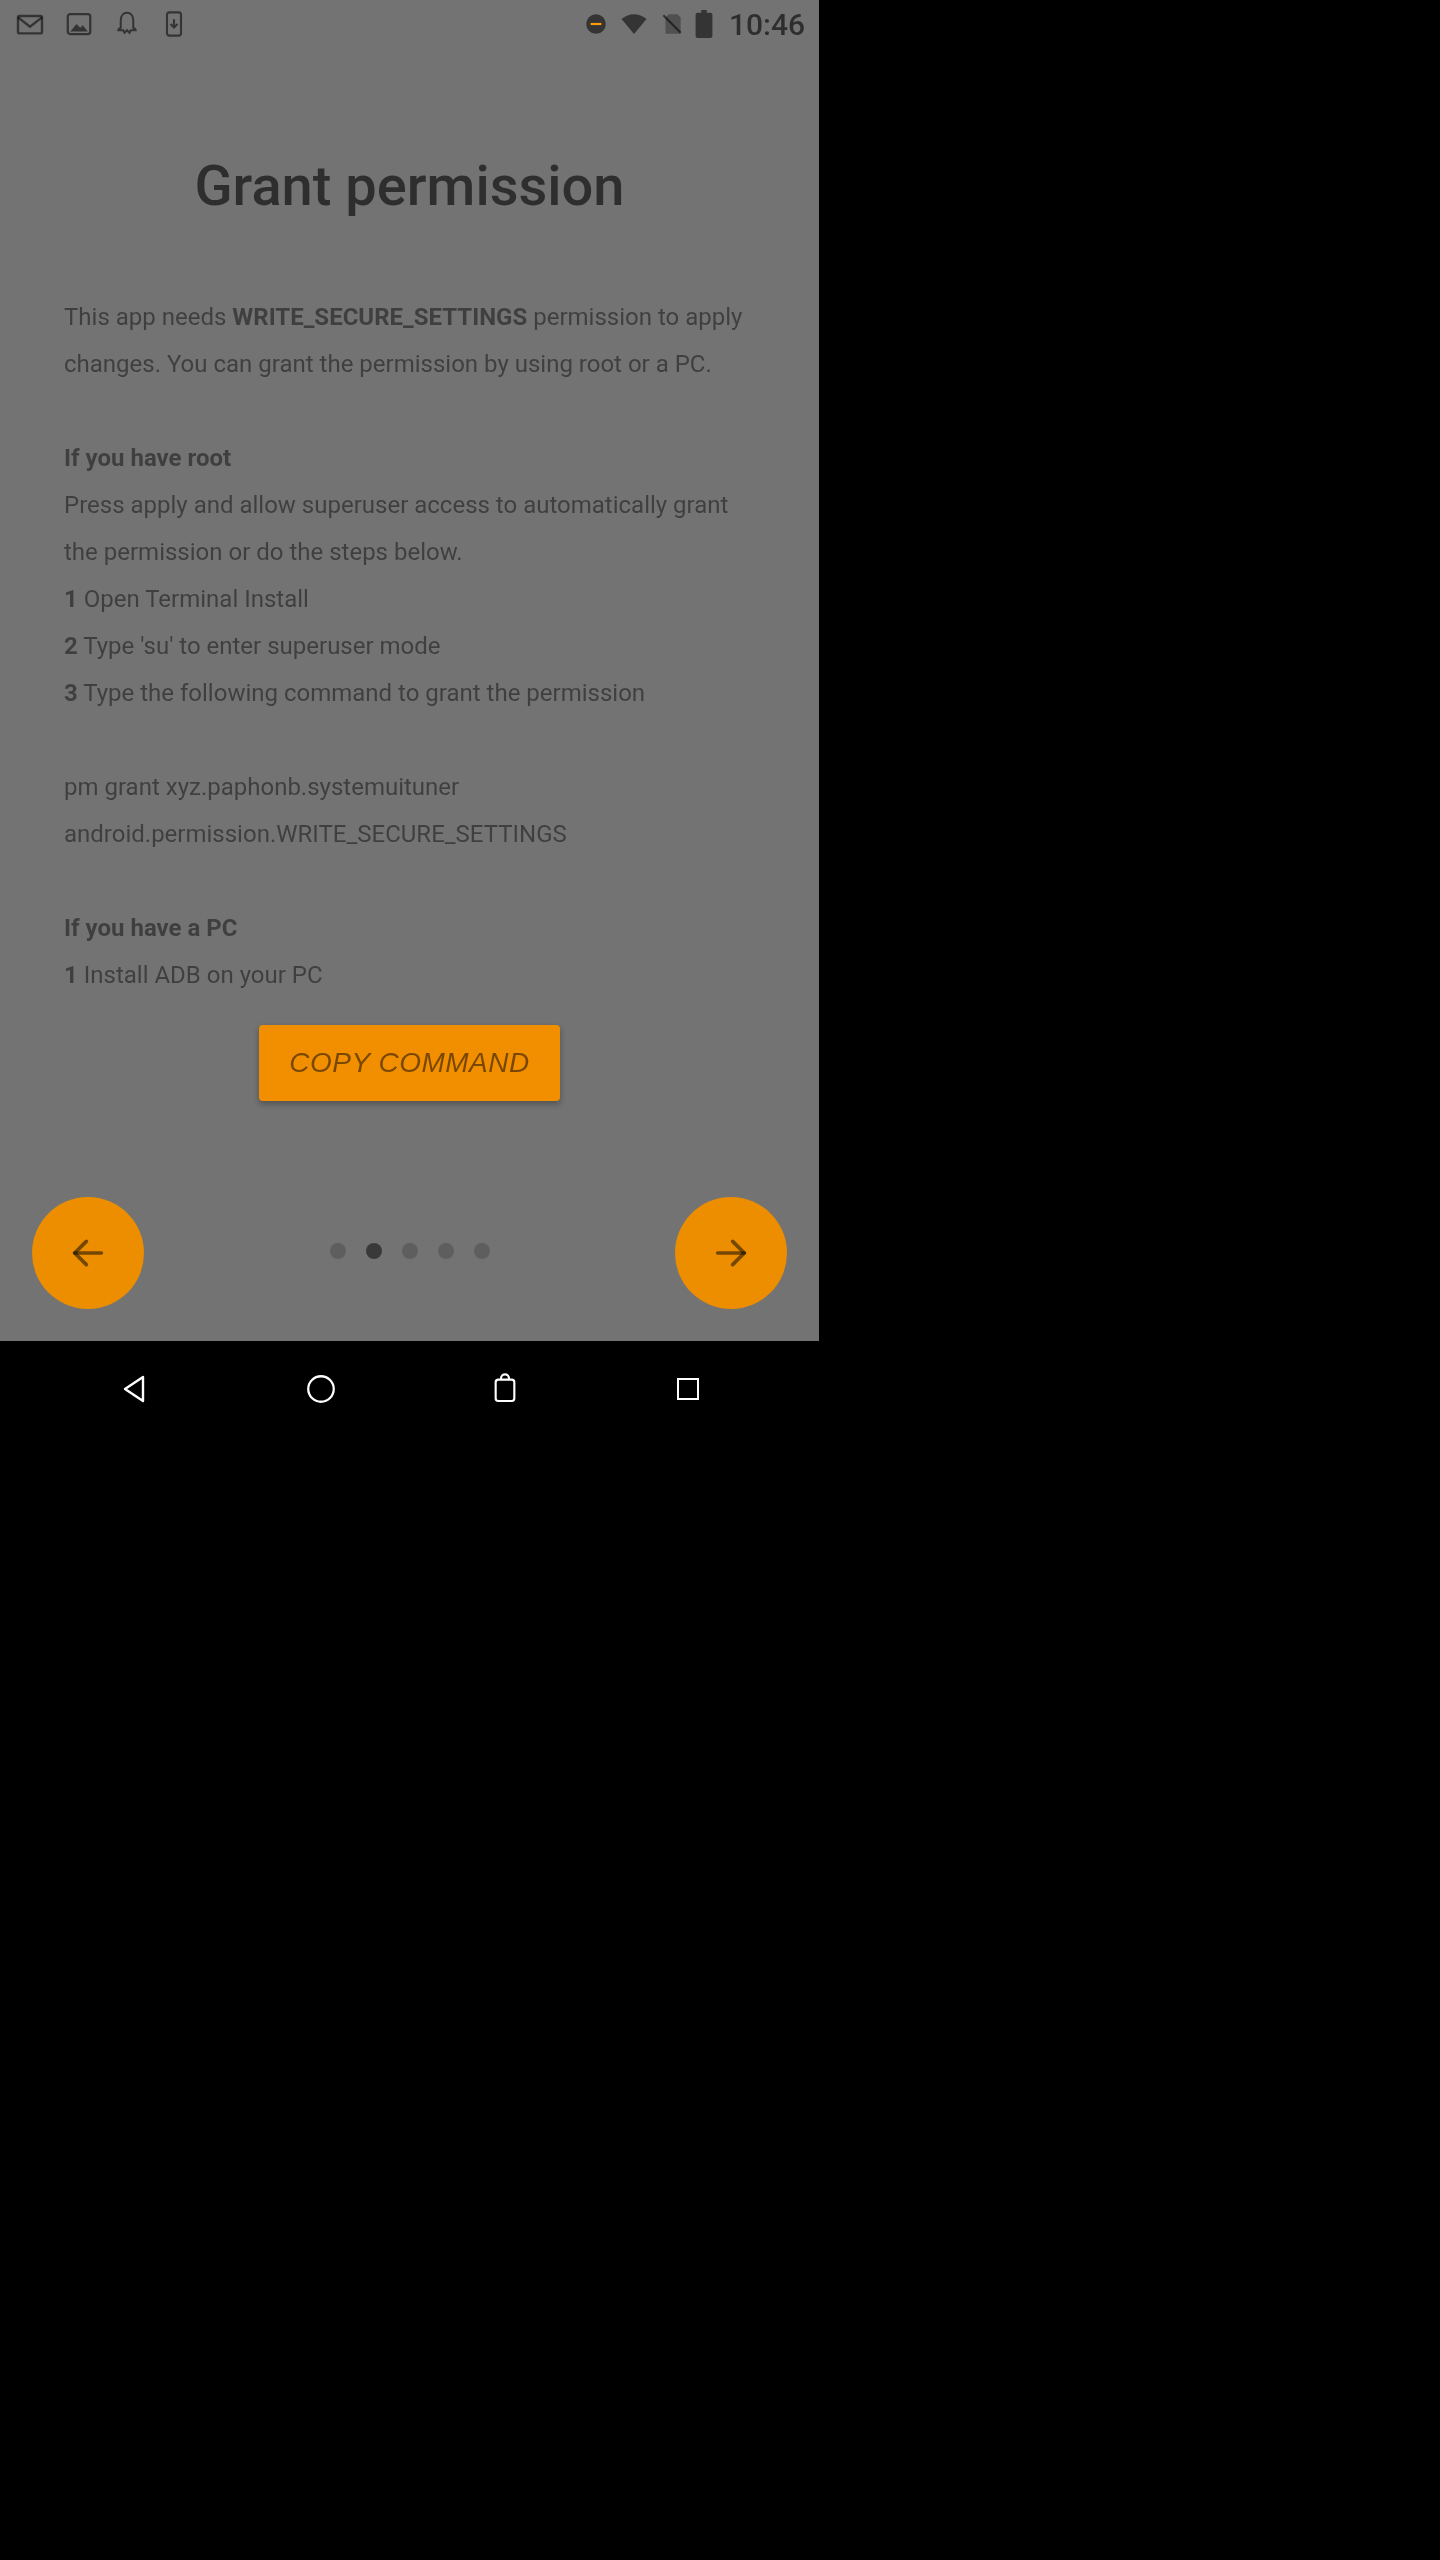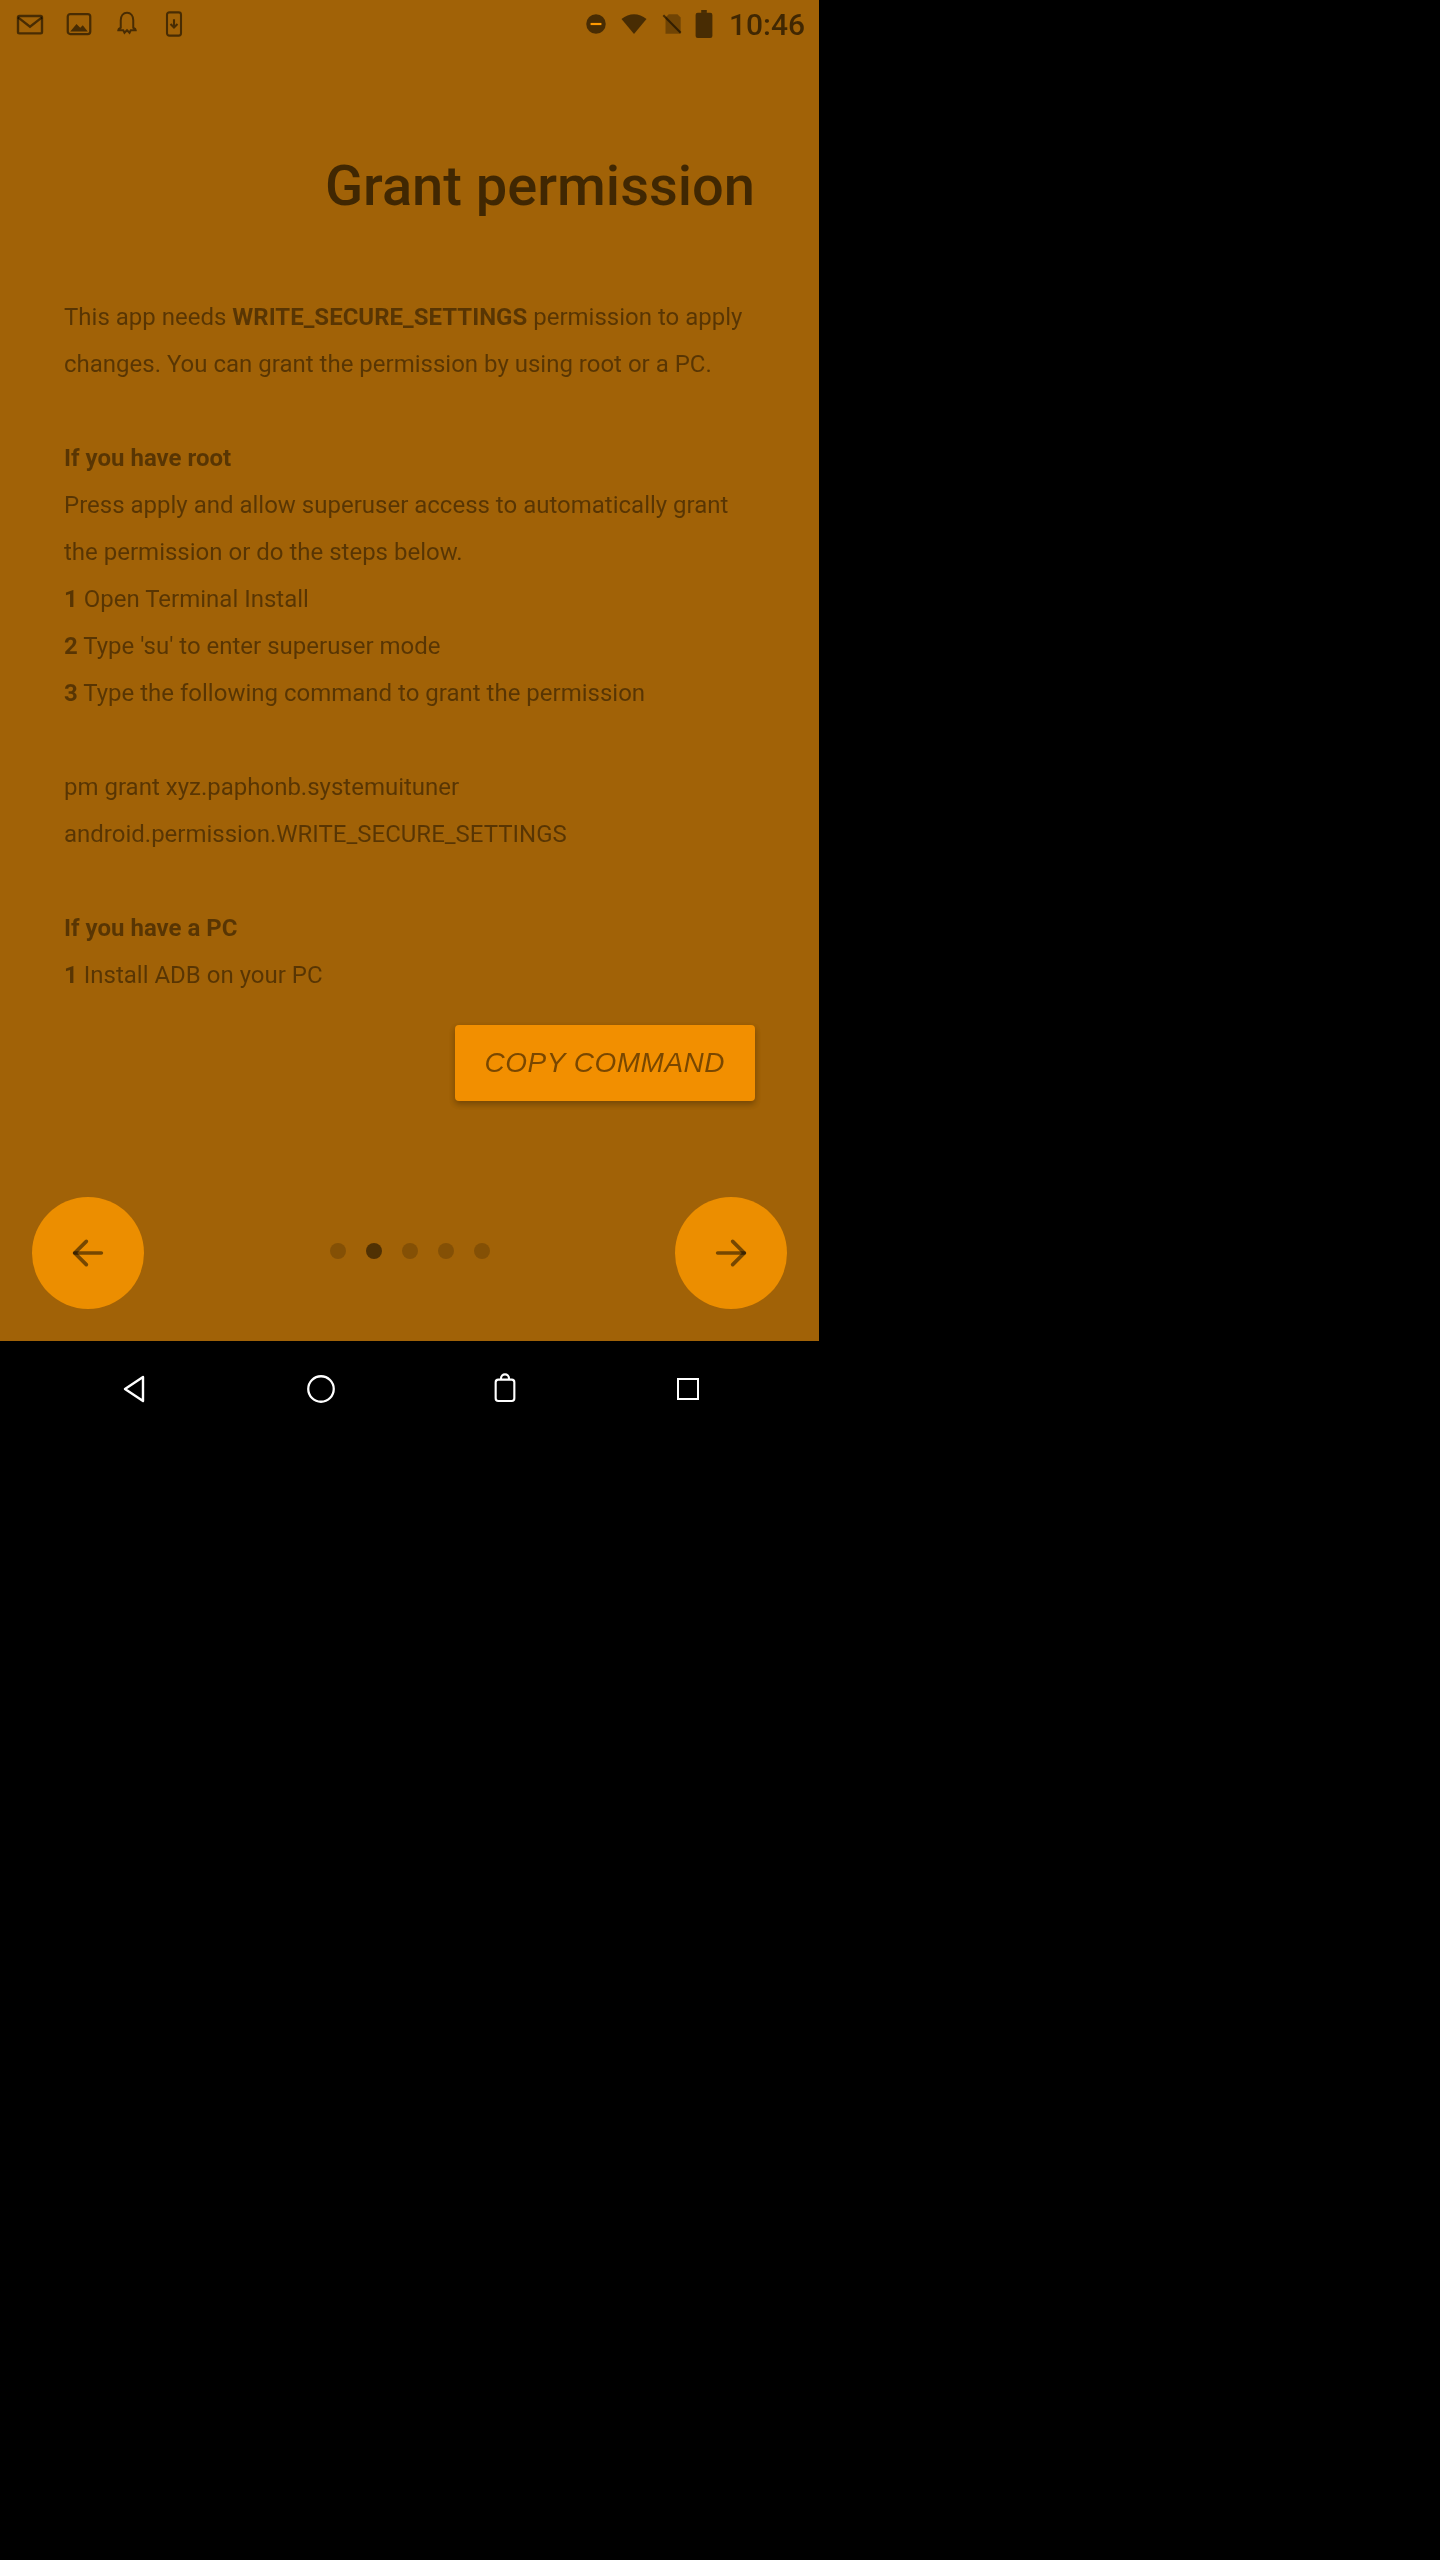--- a/index.html
+++ b/index.html
@@ -6,21 +6,21 @@
   html, body { width: 819px; height: 1456px; }
   body {
     font-family: Roboto, "Helvetica Neue", Arial, sans-serif;
     background: #000;
     display: flex;
     flex-direction: column;
   }
   .screen {
     width: 819px;
     height: 1341px;
-    background: #a16207;
+    background: #737373;
     display: flex;
     flex-direction: column;
     position: relative;
   }
   
   .status-bar {
     height: 48px;
     display: flex;
     align-items: center;
     padding: 0 14px;
@@ -35,21 +35,20 @@
     color: rgba(0,0,0,0.6);
     margin-left: 6px;
   }
   
   .content {
     flex: 1;
     padding: 0 64px;
     display: flex;
     flex-direction: column;
     overflow: hidden;
-    align-items: flex-end;
   }
   .title {
     font-size: 56px;
     font-weight: 500;
     color: rgba(0,0,0,0.6);
     text-align: center;
     margin-top: 105px;
     margin-bottom: 75px;
   }
   .body-text {

